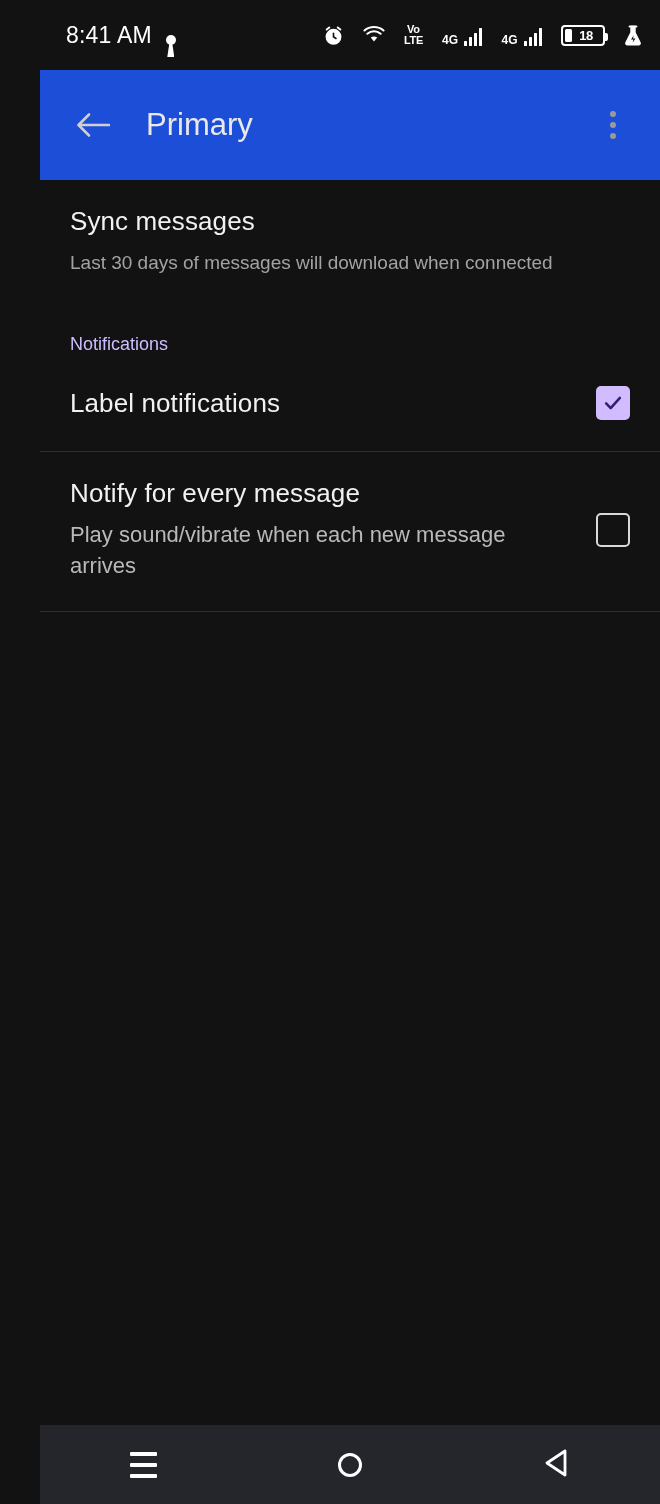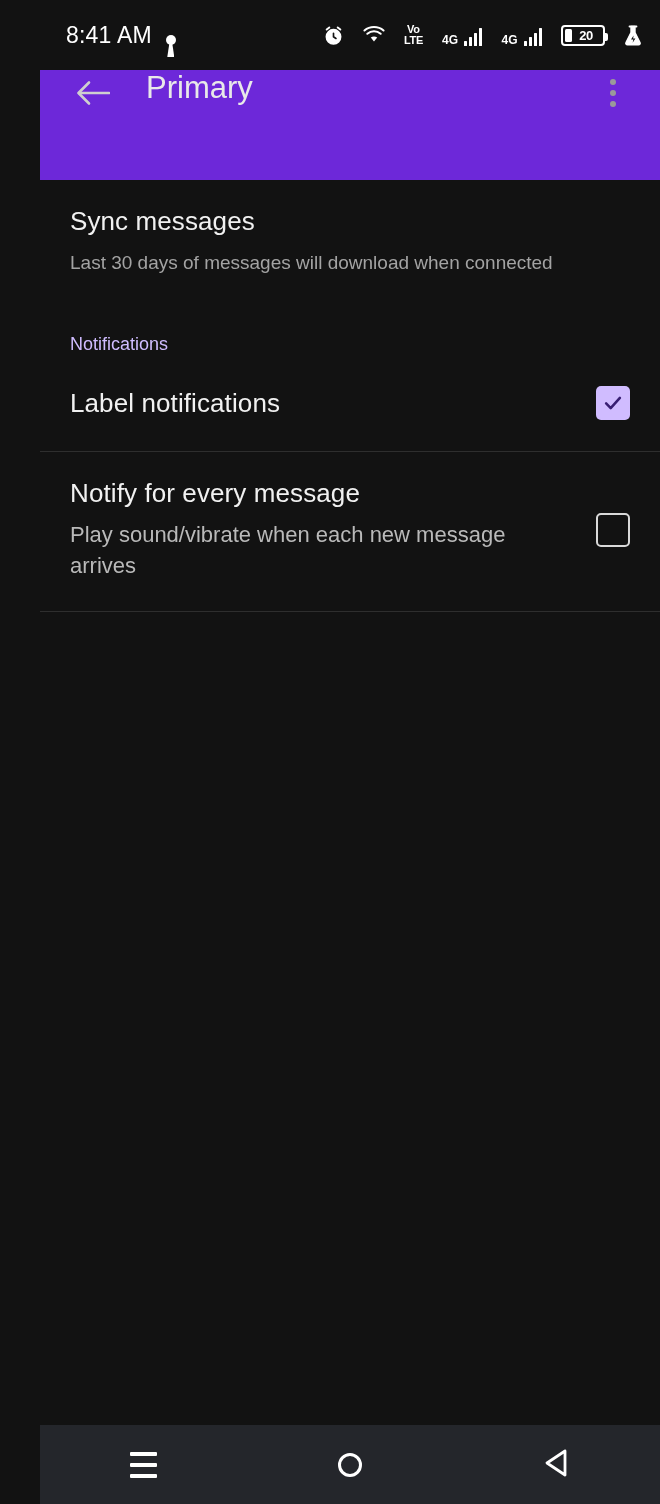--- a/index.html
+++ b/index.html
@@ -37,21 +37,21 @@
   .bars i:nth-child(1){height:5px;} .bars i:nth-child(2){height:9px;}
   .bars i:nth-child(3){height:13px;} .bars i:nth-child(4){height:18px;}
 
   .battery { position:relative; width:44px; height:21px; border:2px solid #fff; border-radius:4px;
              display:flex; align-items:center; justify-content:center; }
   .battery:after { content:""; position:absolute; right:-5px; top:6px; width:3px; height:8px; background:#fff; border-radius:0 2px 2px 0; }
   .battery-fill { position:absolute; left:2px; top:2px; bottom:2px; width:7px; background:#fff; border-radius:1.5px; }
   .battery-num { font-size:13px; font-weight:bold; color:#fff; position:relative; left:3px; letter-spacing:-.5px; }
 
   
-  .appbar { height:110px; flex:0 0 110px; display:flex; align-items:flex-start; padding:0 24px 0 30px; background:#6d28d9; }
+  .appbar { height:110px; flex:0 0 110px; display:flex; align-items:center; padding:0 24px 0 30px; background:#1d4ed8; }
   .back-btn { width:46px; height:46px; display:flex; align-items:center; justify-content:center; cursor:pointer; }
   .appbar-title { font-size:31px; color:#e9e9e9; margin-left:30px; flex:1; font-weight:400; }
   .overflow-btn { width:46px; height:46px; display:flex; flex-direction:column; align-items:center; justify-content:center; gap:5px; cursor:pointer; }
   .overflow-btn span { width:6px; height:6px; border-radius:50%; background:#9a9a9a; display:block; }
 
   
   .content { flex:1 1 auto; background:#121212; overflow:hidden; }
 
   .block { padding:26px 30px 8px 30px; }
   .block-title { font-size:26px; color:#f1f1f1; font-weight:400; letter-spacing:.1px; }
@@ -120,21 +120,21 @@
         <span class="sig-label">4G</span>
         <span class="bars">
             <i></i>
             <i></i>
             <i></i>
             <i></i>
           </span>
       </span>
       <span class="battery">
         <span class="battery-fill"></span>
-        <span class="battery-num">20</span>
+        <span class="battery-num">18</span>
       </span>
       <span class="ico">
         <svg width="18" height="21" viewBox="0 0 18 21" fill="none">
           <path d="M7 1.5V7.5L2 17.5C1.4 18.7 2.2 19.8 3.5 19.8H14.5C15.8 19.8 16.6 18.7 16 17.5L11 7.5V1.5Z" fill="#fff" stroke="#fff" stroke-width="1.4" stroke-linejoin="round"></path>
           <path d="M5.5 1.5H12.5" stroke="#fff" stroke-width="1.8" stroke-linecap="round"></path>
           <path d="M9.6 10.5L7 14.6H9.4L8.6 17.8L11.4 13.4H9.1L9.6 10.5Z" fill="#121212"></path>
         </svg>
       </span>
     </div>
   </div>

